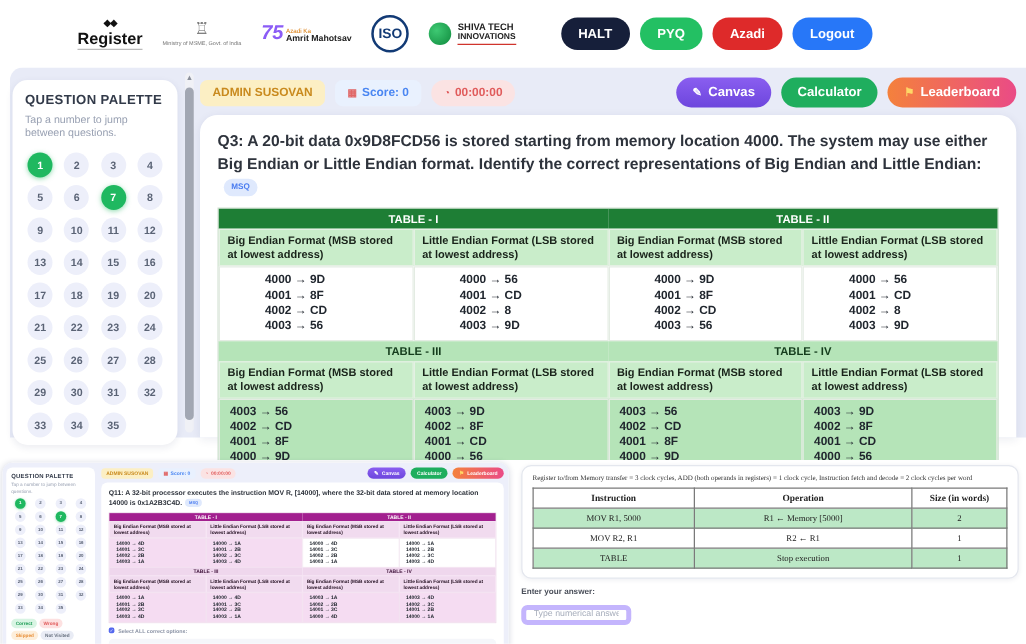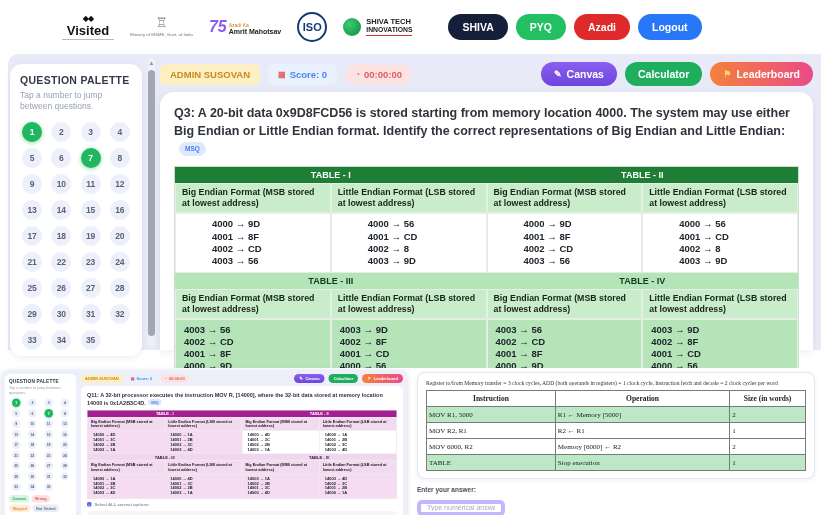--- a/index.html
+++ b/index.html
@@ -122,36 +122,36 @@
   .opt{background:#f5f6fa;border-radius:8px;padding:8px 10px;font-size:10px;font-weight:600;
     color:#3a4150;margin-top:8px;cursor:pointer}
   
   .right-panel{position:absolute;left:417px;top:4px;width:398px}
   .cycles-card{background:#fff;border:1px solid #e4e7ee;border-radius:8px;
     box-shadow:0 1px 4px rgba(30,40,90,.08);padding:7px 8px}
   .cycles-cap{font-family:"Liberation Serif",serif;font-size:5.6px;color:#333;
     white-space:nowrap;overflow:hidden;margin-bottom:4px}
   table.cycles{width:100%;border-collapse:collapse;font-family:"Liberation Serif",serif}
   .cycles th{font-size:7.5px;font-weight:700;border:1px solid #7a7a7a;padding:3px 2px;color:#222}
-  .cycles td{font-size:7px;text-align:left;border:1px solid #7a7a7a;padding:3.5px 2px;color:#222}
+  .cycles td{font-size:7px;text-align:center;border:1px solid #7a7a7a;padding:3.5px 2px;color:#222}
   .cycles th:nth-child(1){width:34%}.cycles th:nth-child(2){width:46%}.cycles th:nth-child(3){width:20%}
   tr.g td{background:#bce8c6}
   .answer-area{margin-top:7px}
   .ans-label{font-size:6.5px;color:#4a4f5a;font-weight:700;margin-bottom:3px}
   .ans-input{width:88px;height:16px;border:4px solid #c4b5fd;border-radius:5px;
     font-size:7px;padding:0 6px;color:#333;font-family:"Liberation Sans",sans-serif}
   .ans-input::placeholder{color:#a6adbb}
 </style>
 </head>
 <body>
 
 <header class="topbar">
   <div class="brand">
     <span class="brand-icon">◆◆</span>
-    <span class="brand-name">Visited</span>
+    <span class="brand-name">Register</span>
     <span class="brand-line"></span>
   </div>
   <div class="logo">
     <span class="emblem">♖</span>
     <span class="msme-cap">Ministry of MSME, Govt. of India</span>
   </div>
   <div class="logo azadi">
     <span class="az75">75</span>
     <span>
       <span class="az-l1">Azadi Ka</span>
@@ -162,21 +162,21 @@
     <span>ISO</span>
   </div>
   <div class="logo shiva">
     <span class="globe"></span>
     <span>
       <span class="sh-l1">SHIVA TECH</span>
       <span class="sh-l2">INNOVATIONS</span>
     </span>
   </div>
   <div class="actions">
-    <button class="pill admin">SHIVA</button>
+    <button class="pill admin">HALT</button>
       <button class="pill pyq">PYQ</button>
       <button class="pill jobs">Azadi</button>
       <button class="pill logout">Logout</button>
   </div>
 </header>
 
 <section class="quiz-panel">
   <aside class="palette-card">
     <h2 class="palette-title">QUESTION PALETTE</h2>
     <p class="palette-sub">Tap a number to jump between questions.</p>
@@ -479,25 +479,20 @@
           <tr class="g">
               <td>MOV R1, 5000</td>
               <td>R1 ← Memory [5000]</td>
               <td>2</td>
             </tr>
             <tr>
               <td>MOV R2, R1</td>
               <td>R2 ← R1</td>
               <td>1</td>
             </tr>
-            <tr>
-              <td>MOV 6000, R2</td>
-              <td>Memory [6000] ← R2</td>
-              <td>2</td>
-            </tr>
             <tr class="g">
               <td>TABLE</td>
               <td>Stop execution</td>
               <td>1</td>
             </tr>
         </tbody>
       </table>
     </div>
     <div class="answer-area">
       <p class="ans-label">Enter your answer:</p>

